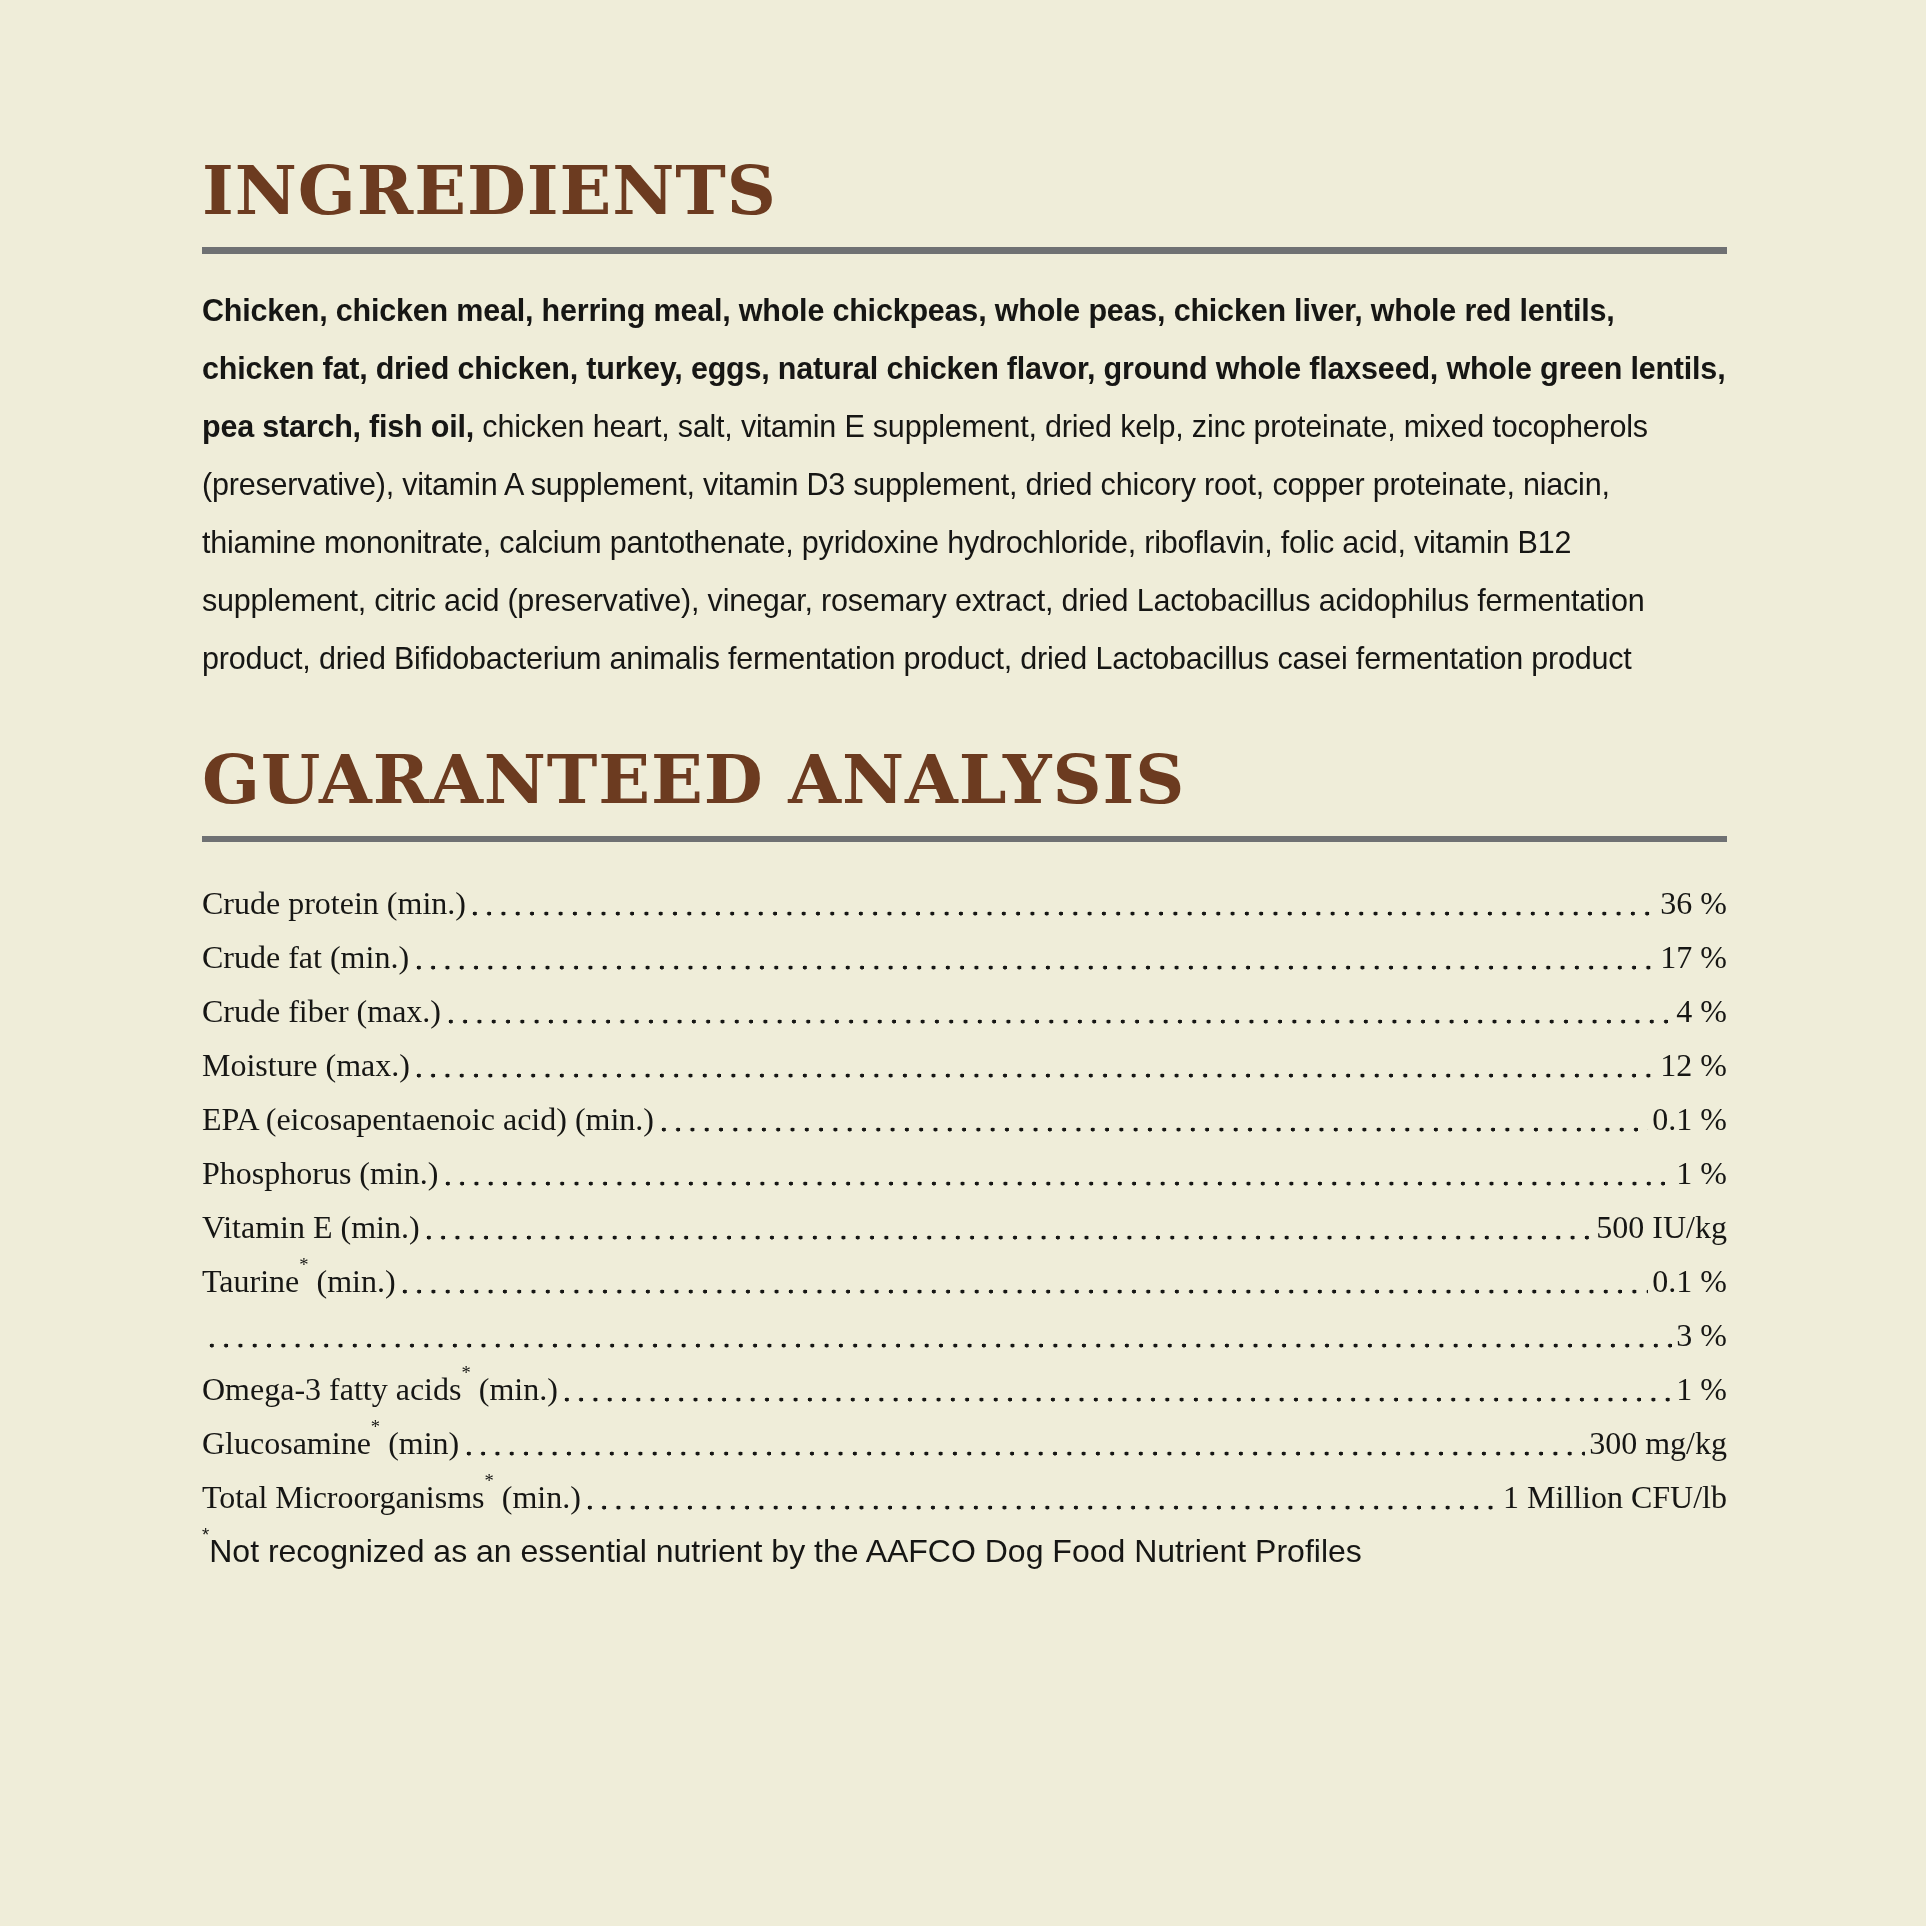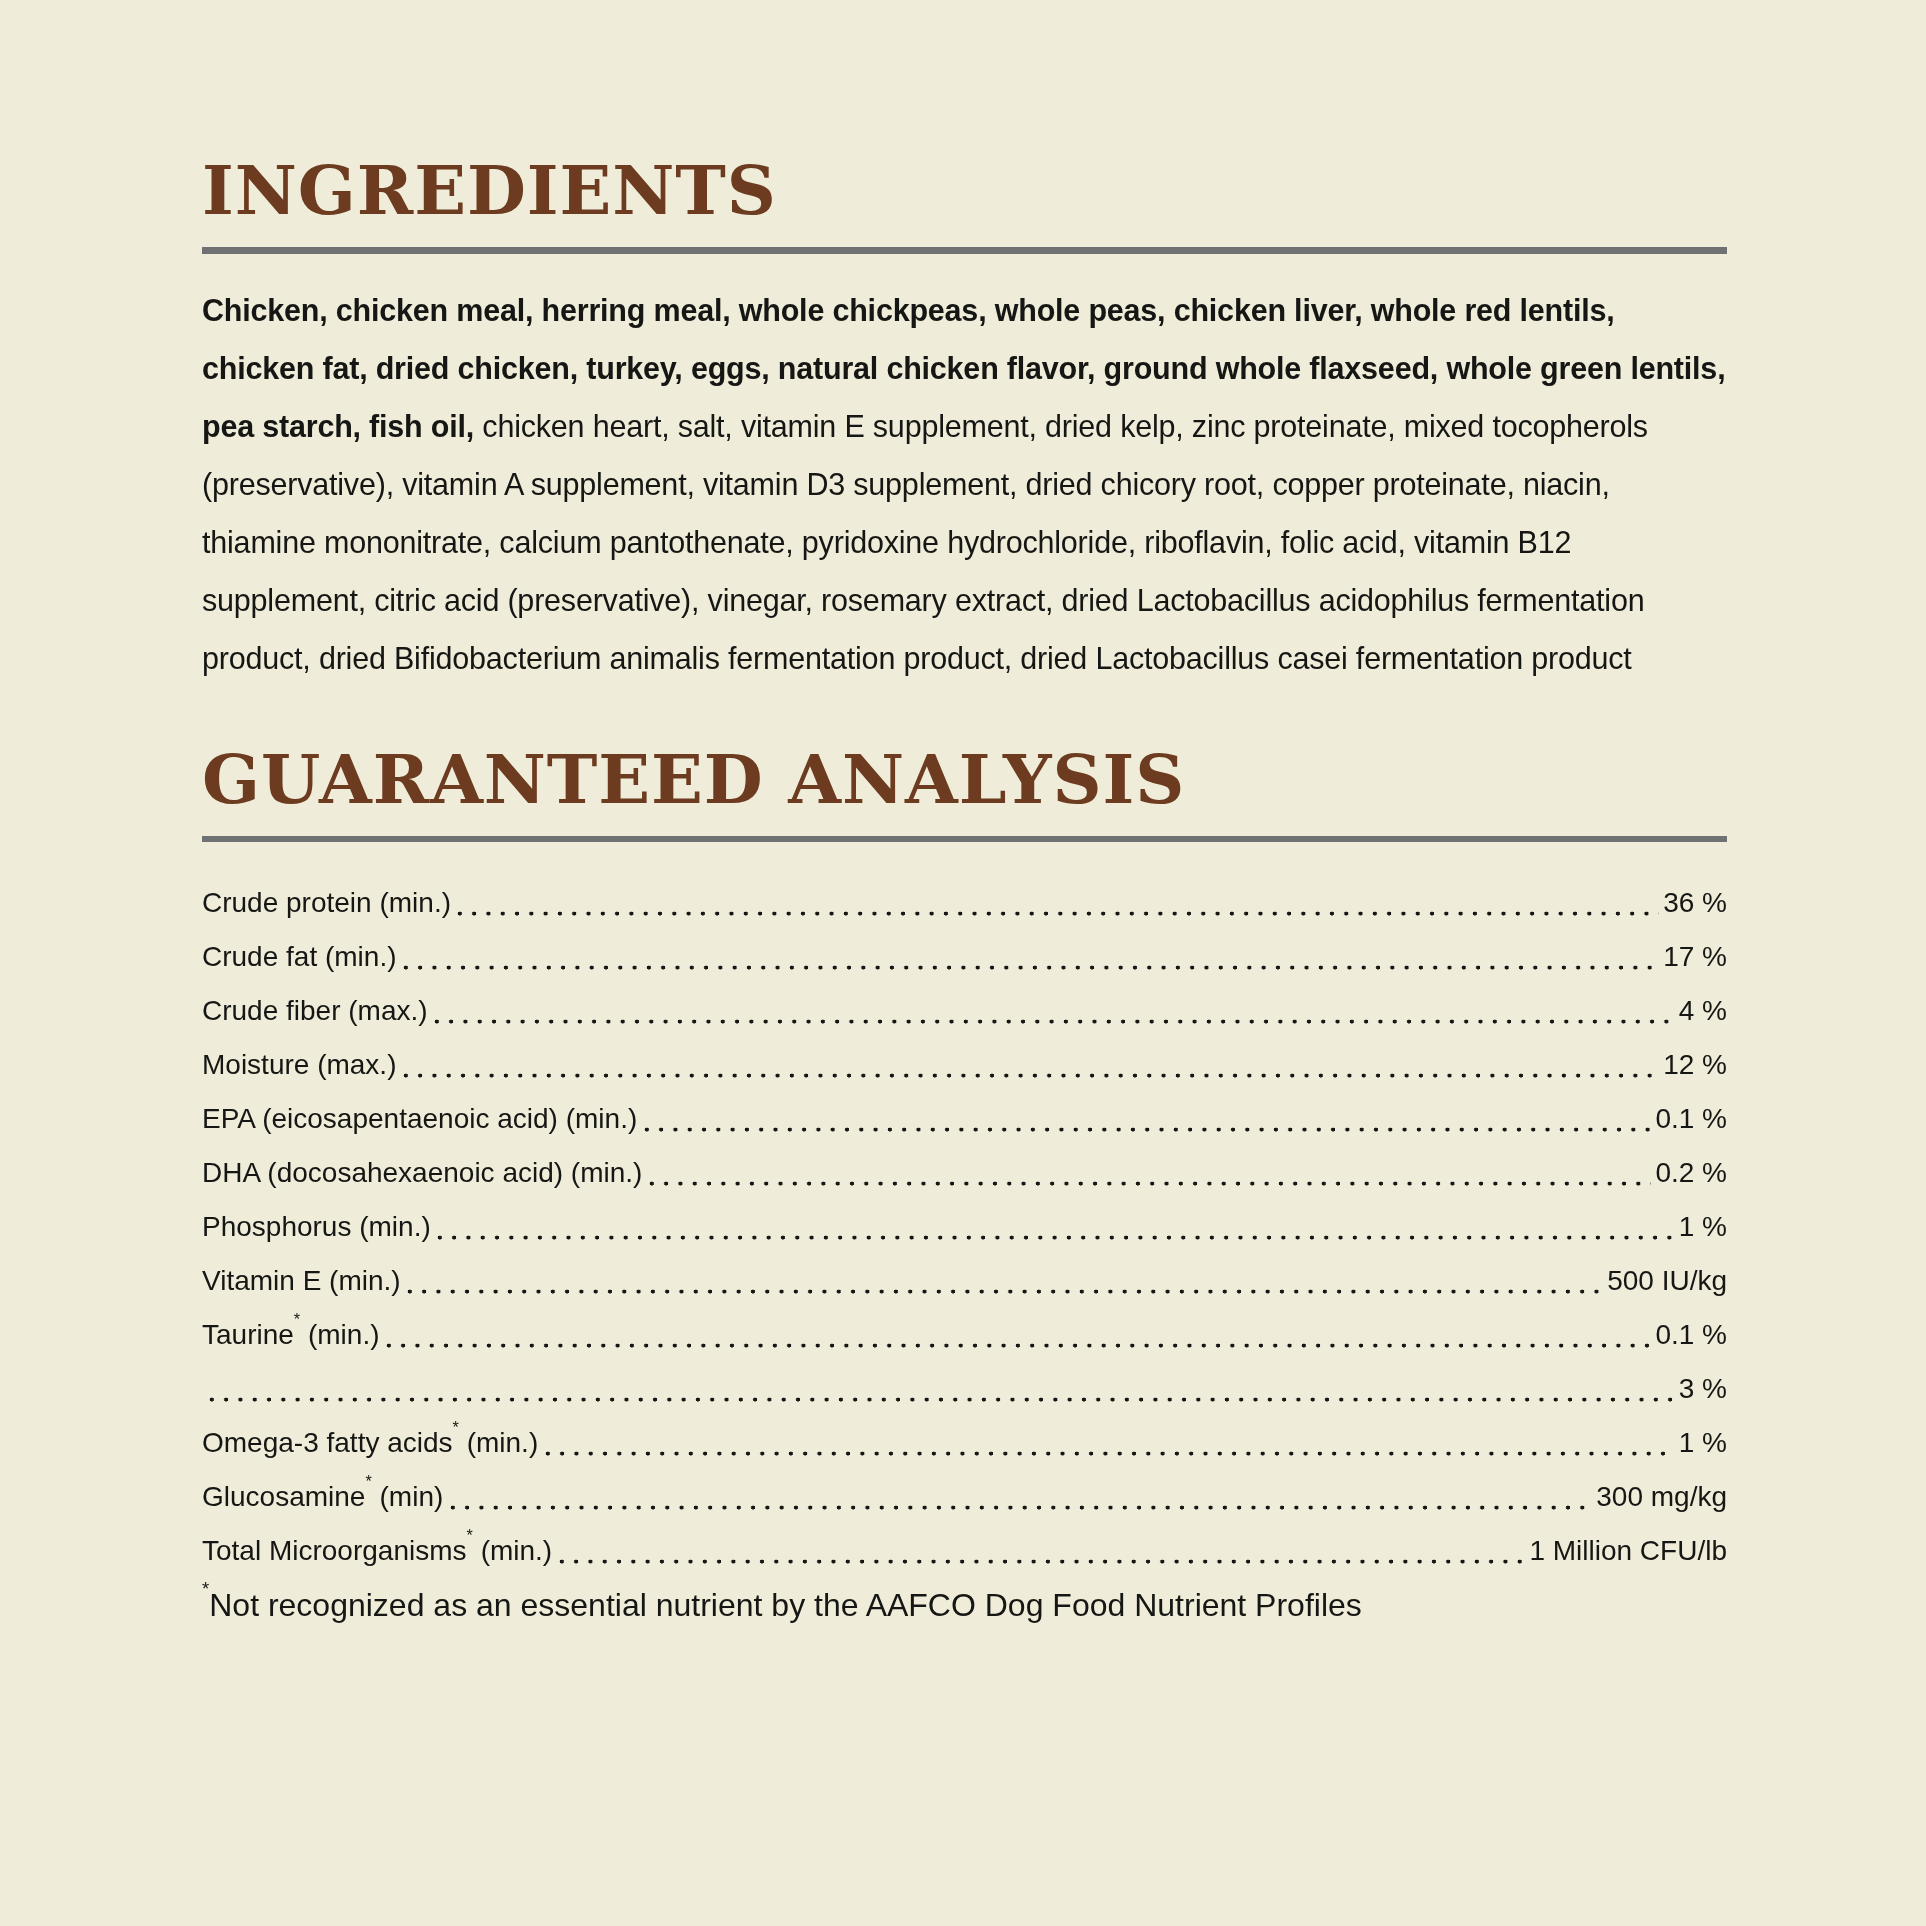--- a/index.html
+++ b/index.html
@@ -42,23 +42,24 @@
     line-height:58px;
     letter-spacing:-0.2px;
     color:var(--ink);
   }
   .ingredients-text .lead-bold{font-weight:bold;}
   .ga-title-wrap{margin-top:55px;}
   .ga-table{margin-top:34px;}
   .ga-row{
     display:flex;
     align-items:baseline;
-    font-size:28px;
+    font-size:32px;
     line-height:54px;
     white-space:nowrap;
+    font-family:Liberation Serif, serif;
   }
   .ga-label{flex:0 0 auto;}
   .ga-value{flex:0 0 auto;}
   .ga-leader{
     flex:1 1 auto;
     align-self:flex-end;
     height:5.5px;
     margin:0 4.6px 14px 6.5px;
     background-image:radial-gradient(circle at 2.8px 2.8px, var(--ink) 2px, rgba(0,0,0,0) 2.4px);
     background-size:14.3px 5.5px;
@@ -114,25 +115,20 @@
         <span class="ga-label">Moisture (max.)</span>
         <span class="ga-leader"></span>
         <span class="ga-value">12 %</span>
       </div>
       <div class="ga-row">
         <span class="ga-label">EPA (eicosapentaenoic acid) (min.)</span>
         <span class="ga-leader"></span>
         <span class="ga-value">0.1 %</span>
       </div>
       <div class="ga-row">
-        <span class="ga-label">DHA (docosahexaenoic acid) (min.)</span>
-        <span class="ga-leader"></span>
-        <span class="ga-value">0.2 %</span>
-      </div>
-      <div class="ga-row">
         <span class="ga-label">Phosphorus (min.)</span>
         <span class="ga-leader"></span>
         <span class="ga-value">1 %</span>
       </div>
       <div class="ga-row">
         <span class="ga-label">Vitamin E (min.)</span>
         <span class="ga-leader"></span>
         <span class="ga-value">500 IU/kg</span>
       </div>
       <div class="ga-row">

